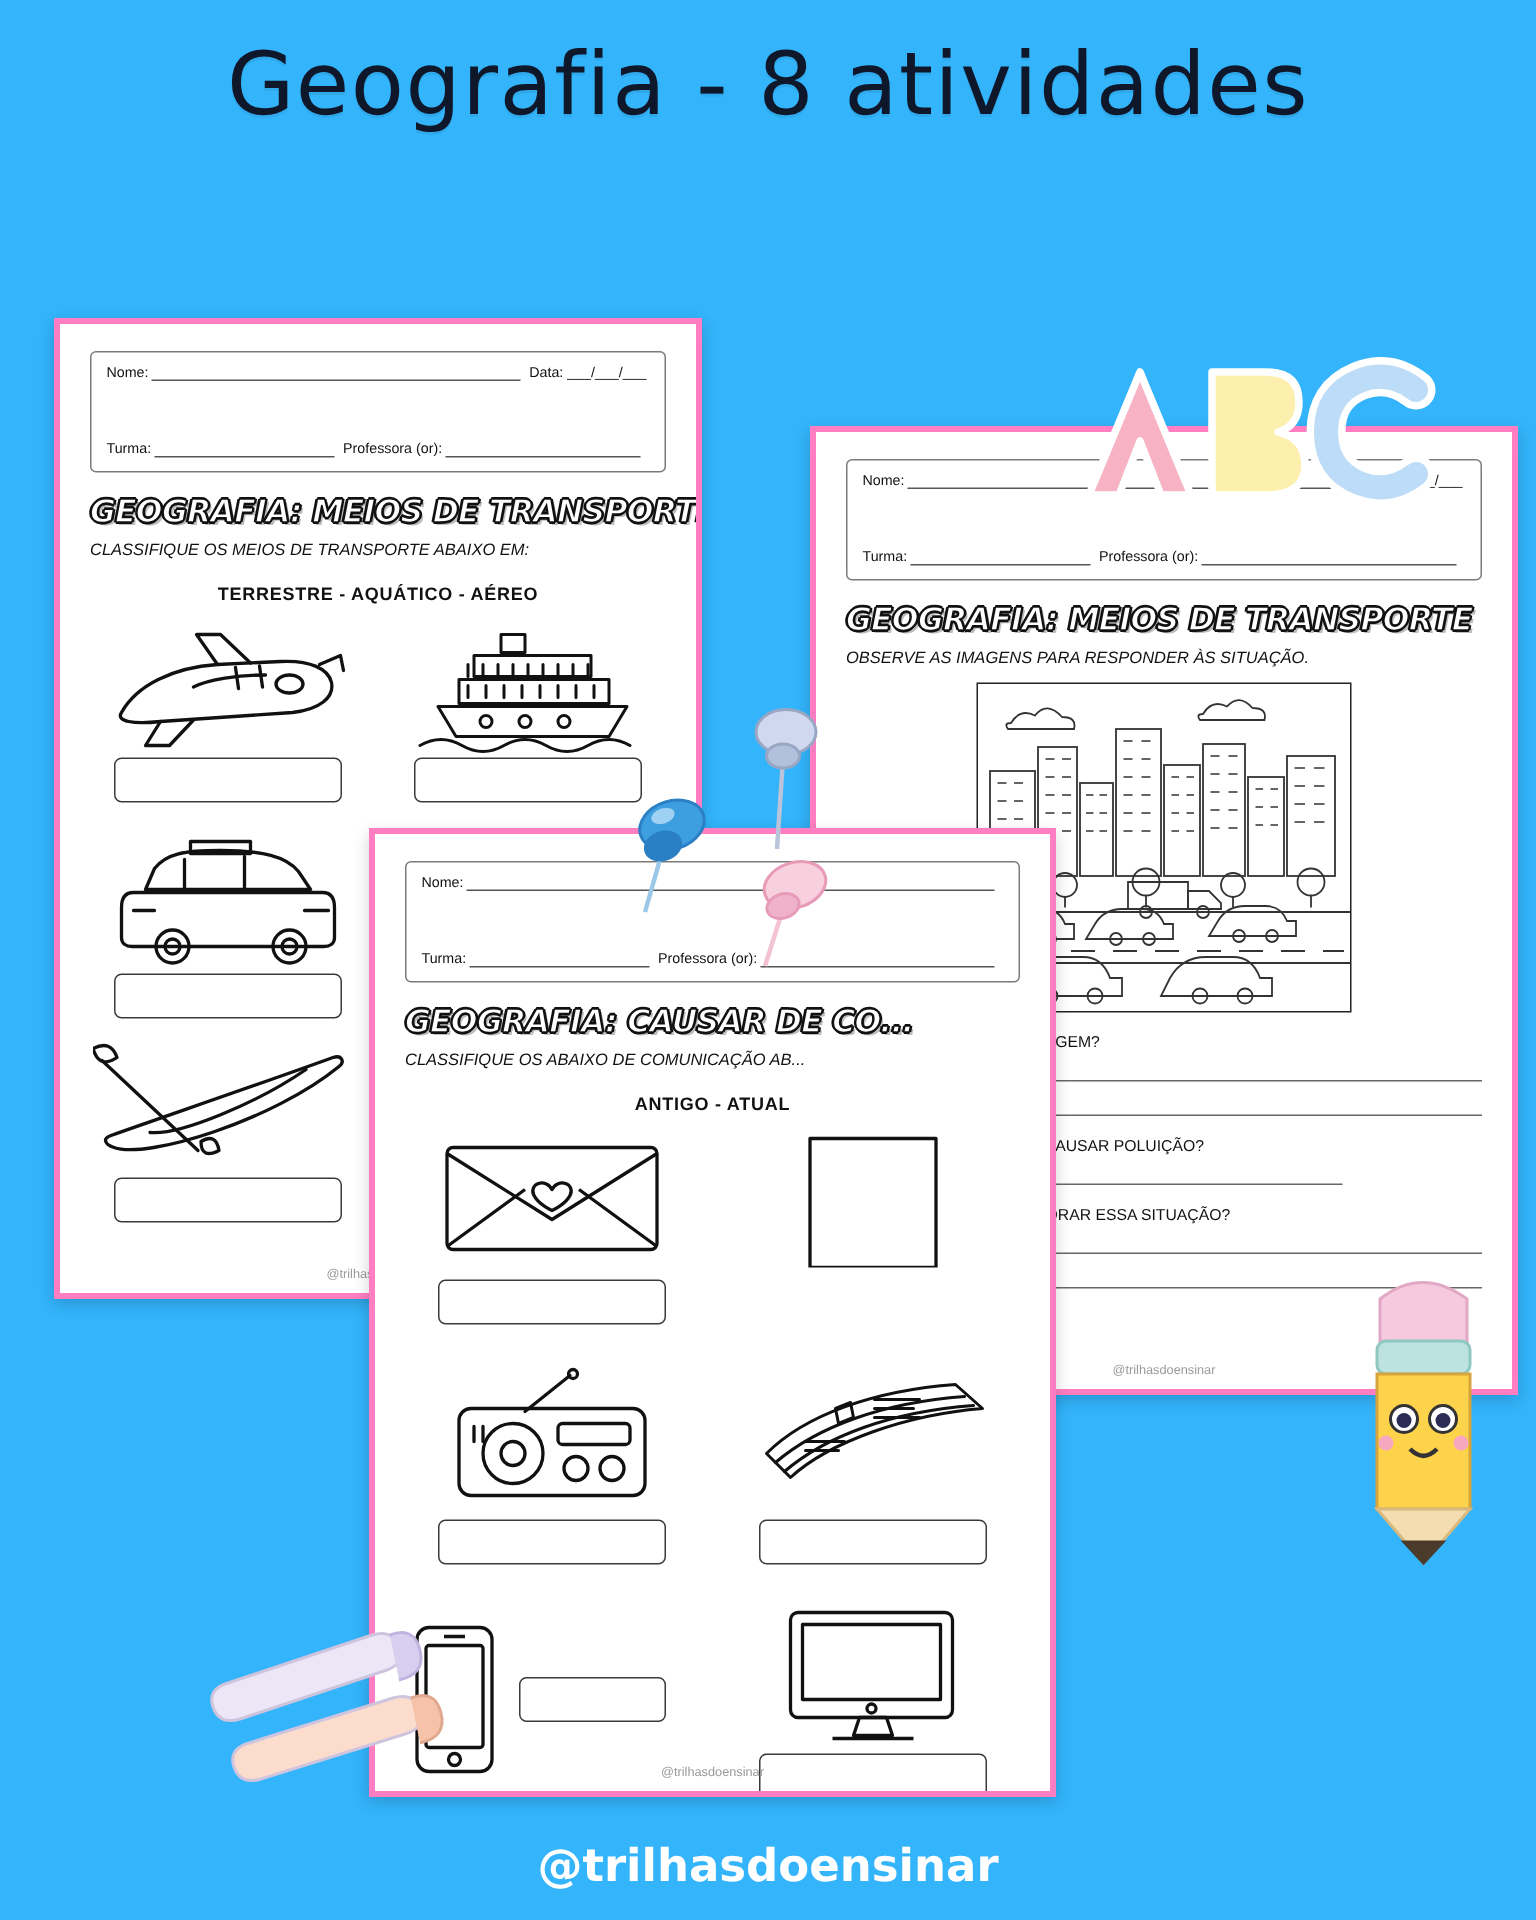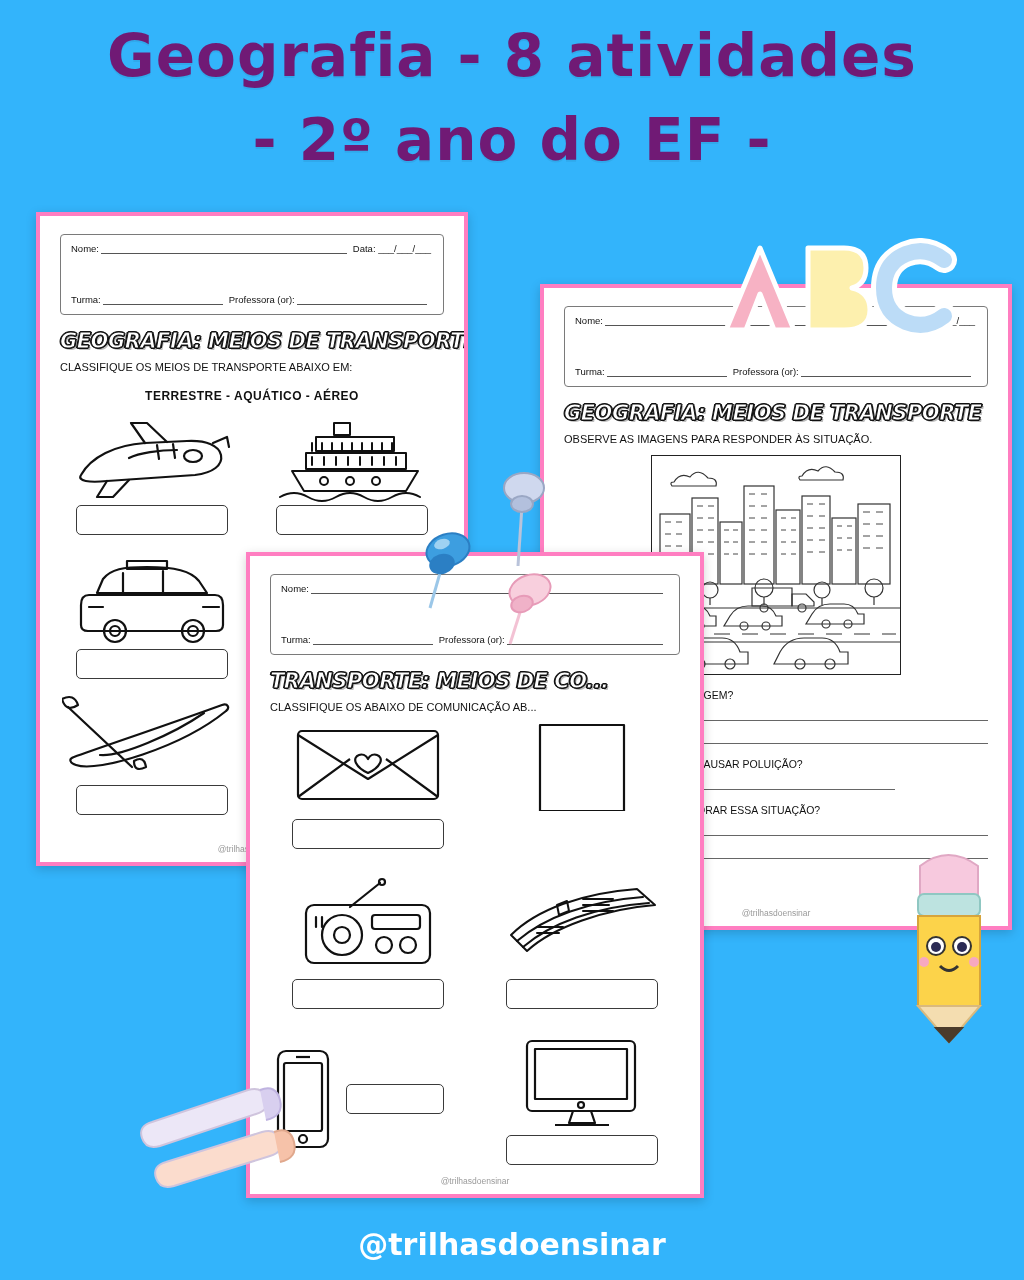--- a/index.html
+++ b/index.html
@@ -4,21 +4,21 @@
 <style>
   html,body{margin:0;padding:0;}
   body{
     width:1024px;height:1280px;position:relative;overflow:hidden;
     background:#33b4fb;
     font-family:"Liberation Sans", sans-serif;
   }
   
   .title{
     position:absolute;left:0;right:0;top:14px;text-align:center;
-    color:#701a75;font-weight:bold;font-size:58px;line-height:1.45;
+    color:#0f172a;font-weight:normal;font-size:58px;line-height:1.45;
     letter-spacing:1px;
     text-shadow:0 2px 0 rgba(0,0,0,0.06);
     font-family:"DejaVu Sans", sans-serif;
   }
   .title .l2{display:block;}
   .handle{
     position:absolute;left:0;right:0;bottom:18px;text-align:center;
     color:#ffffff;font-weight:bold;font-size:30px;
     font-family:"DejaVu Sans", sans-serif;
   }
@@ -59,21 +59,21 @@
     font-weight:bold;font-style:italic;
     font-size:21px;letter-spacing:-0.5px;
     color:#ffffff;
     -webkit-text-stroke:1px #111;
     text-shadow:
       1.3px 0 0 #111,-1.3px 0 0 #111,0 1.3px 0 #111,0 -1.3px 0 #111,
       2px 2px 0 #bdbdbd;
     margin:14px 0 8px 0;
     white-space:nowrap;
   }
-  .instr{font-size:11px;color:#111;margin:0 0 4px 0;}
+  .instr{font-size:11px;color:#111;margin:0 0 4px 0;font-style:italic;}
   .bigcat{
     text-align:center;font-weight:bold;font-size:12px;color:#111;
     margin:16px 0 10px 0;letter-spacing:0.5px;
   }
   .answerbox{
     border:1px solid #3a3a3a;border-radius:5px;height:28px;width:150px;
   }
   .credit{
     position:absolute;bottom:8px;left:0;right:0;text-align:center;
     font-size:8.5px;color:#9a9a9a;
@@ -96,21 +96,20 @@
   #crayons{left:140px;top:1080px;z-index:6;}
   #pin-blue{left:412px;top:520px;z-index:7;}
   #pin-grey{left:492px;top:462px;z-index:6;}
   #pin-pink{left:494px;top:560px;z-index:7;}
 </style>
 </head>
 <body>
 
 <div class="title">
   <span>Geografia - 8 atividades</span>
-  <span class="l2">- 2º ano do EF -</span>
 </div>
 
 <div class="sheet" id="sheet1">
   <div class="inner">
     <div class="hdrbox">
       <div class="hdrrow">
         <span class="lbl">Nome:</span>
         <span class="ln"></span>
         <span class="lbl">Data: ___/___/___</span>
       </div>
@@ -321,22 +320,23 @@
         <span class="ln"></span>
       </div>
       <div class="hdrrow">
         <span class="lbl">Turma: </span>
         <span class="ln md"></span>
         <span class="lbl">Professora (or): </span>
         <span class="ln"></span>
       </div>
     </div>
 
-    <div class="wtitle">TRANSPORTE: MEIOS DE CO...</div>
+    <div class="wtitle">GEOGRAFIA: CAUSAR DE CO...</div>
     <div class="instr">CLASSIFIQUE OS ABAIXO DE COMUNICAÇÃO AB...</div>
+    <div class="bigcat">ANTIGO - ATUAL</div>
 
     <div class="row2" style="margin-top:6px;">
       <div class="cell">
         <svg class="draw" width="160" height="92" viewBox="0 0 160 92">
           <g fill="none" stroke="#111" stroke-width="2.2" stroke-linejoin="round">
             <rect x="10" y="12" width="140" height="68" rx="4"></rect>
             <path d="M10 16 L80 60 L150 16"></path>
             <path d="M10 78 L62 40 M150 78 L98 40"></path>
             <path d="M80 40 c-4 -8 -16 -4 -12 4 c3 6 12 10 12 10 c0 0 9 -4 12 -10 c4 -8 -8 -12 -12 -4z"></path>
           </g>

